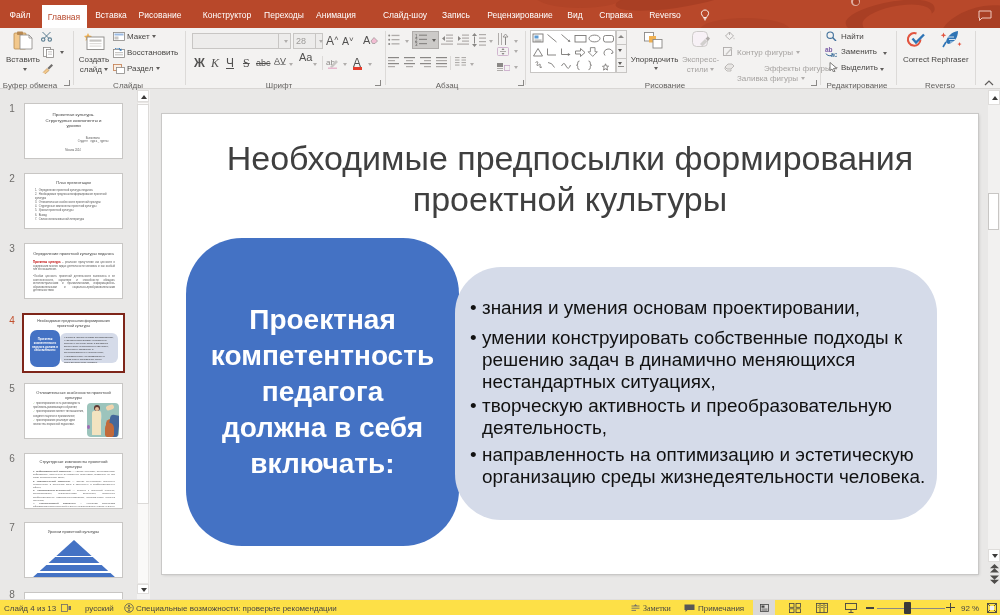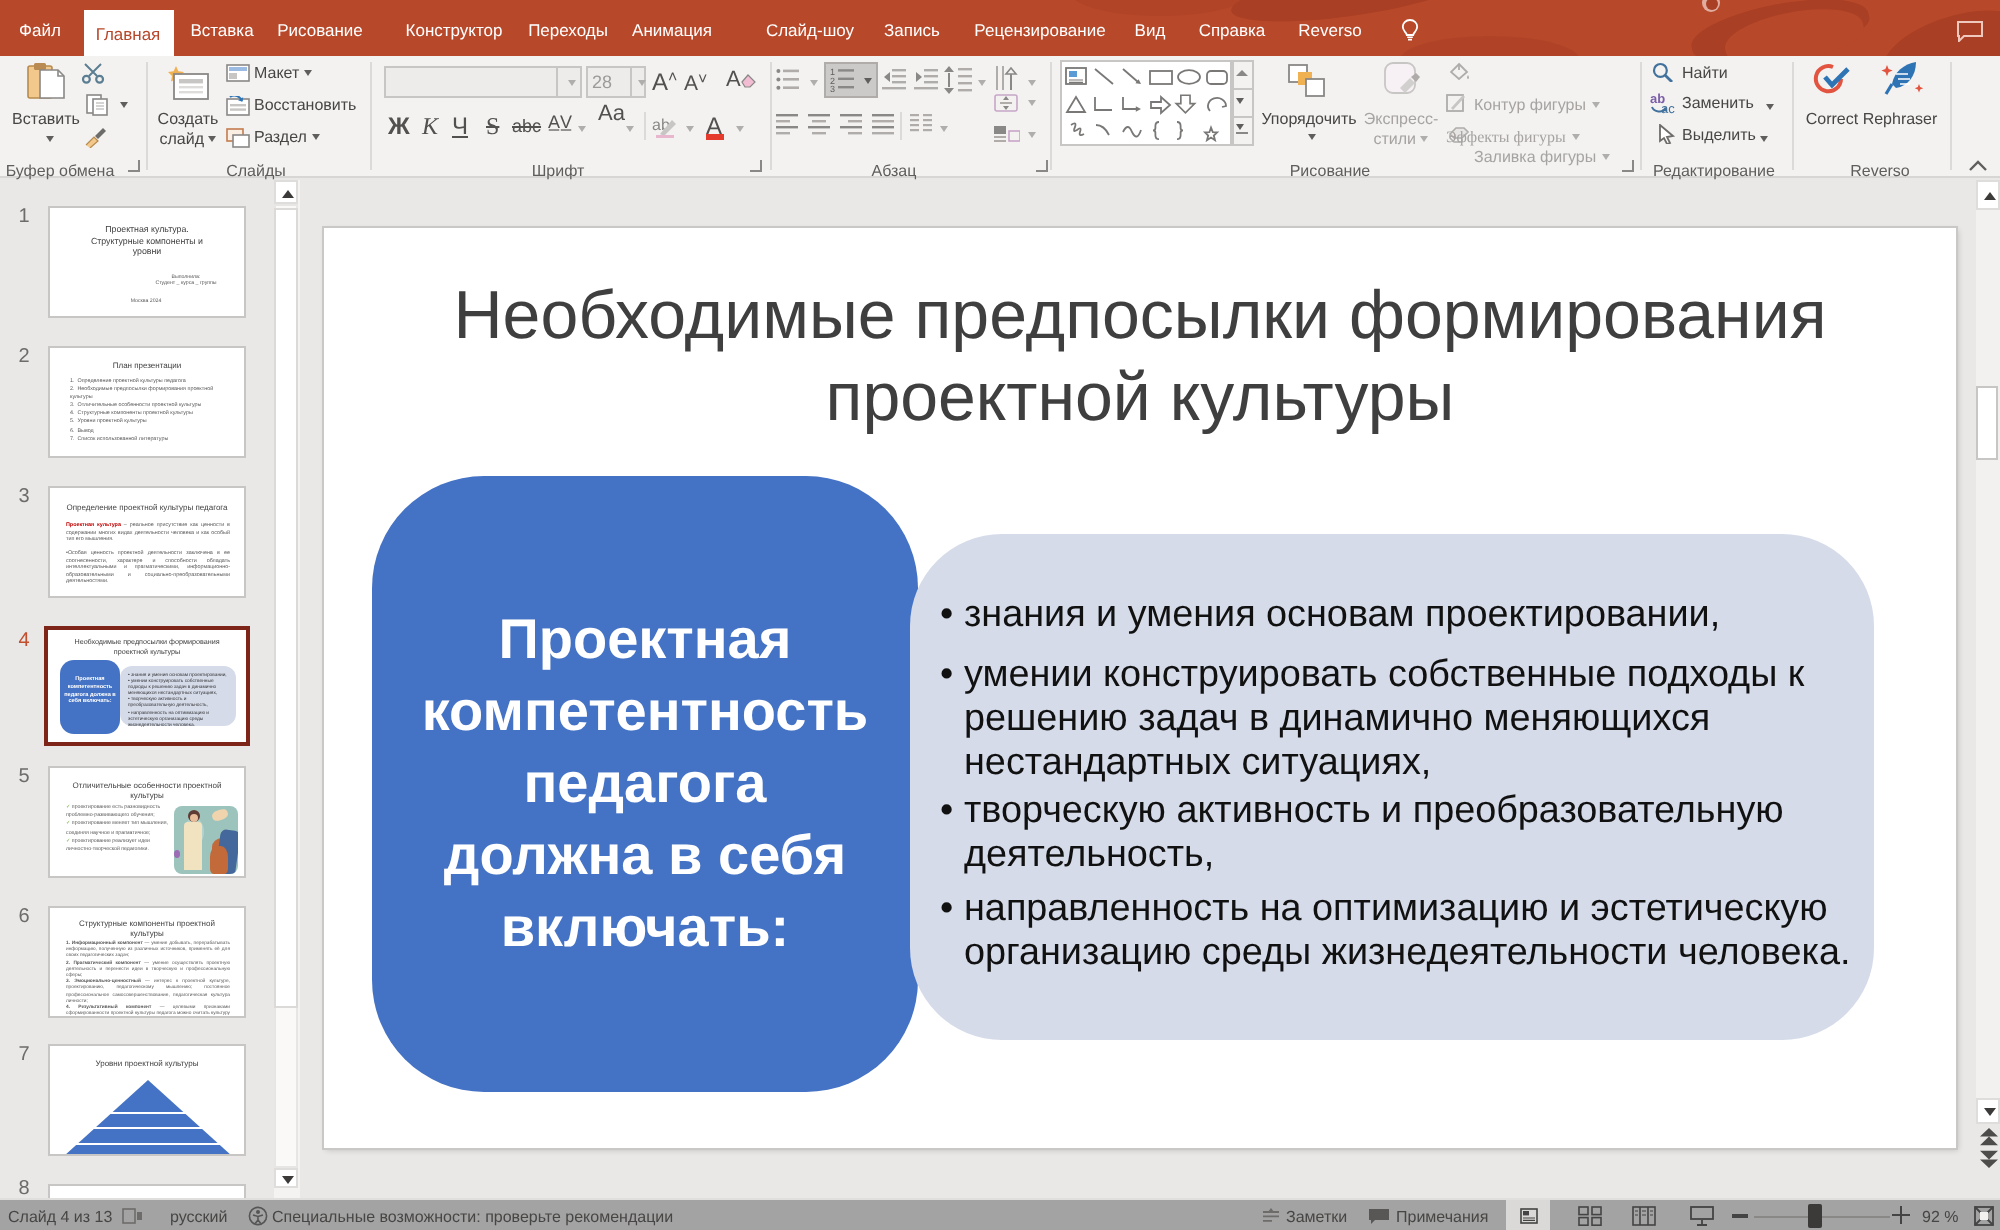--- a/index.html
+++ b/index.html
@@ -33,21 +33,21 @@
   #canvas { left:150px; top:93px; width:850px; height:506px; background:#E9E8E7; }
   #slide { position:absolute; left:12px; top:21px; width:816px; height:460px; background:#fff; outline:1px solid #C9C8C7; box-shadow:1px 1px 3px rgba(0,0,0,0.18); }
   #stitle { position:absolute; left:0; top:24px; width:816px; text-align:center; color:#3F3F3F; font-size:34px; line-height:41px; }
   #blueshape { position:absolute; left:24px; top:124px; width:273px; height:308px; background:#4472C4; border-radius:56px; color:#fff; font-weight:bold; font-size:28px; line-height:36px; text-align:center; display:flex; align-items:center; justify-content:center; }
   #lavshape { position:absolute; left:293px; top:153px; width:482px; height:253px; background:#D5DBE9; border-radius:46px; }
   #bullets { position:absolute; left:15px; top:0px; width:470px; font-size:18.9px; line-height:22px; color:#111; }
   .bl { position:absolute; left:0; padding-left:12px; }
   .bl::before { content:"\2022"; position:absolute; left:0px; }
 
   
-  #status { left:0; top:599px; width:1000px; height:16px; background:#a3a3a3; border-top:1px solid #E1DFDD; font-size:8px; color:#484644; }
+  #status { left:0; top:599px; width:1000px; height:16px; background:#fde047; border-top:1px solid #E1DFDD; font-size:8px; color:#484644; }
   .st { position:absolute; top:4px; white-space:nowrap; }
 </style>
 </head>
 <body>
 
 <div id="topbar" class="abs">
   <div class="deco" style="left:615px; top:-14px; width:120px; height:22px; transform:rotate(-8deg); border-radius:50%;"></div>
   <div class="deco" style="left:845px; top:2px; width:90px; height:26px; transform:rotate(-12deg); border-radius:60% 70% 50% 60%;"></div>
   <div class="deco" style="left:862px; top:6px; width:70px; height:24px; background:#B8482A; transform:rotate(-12deg); border-radius:60% 70% 50% 60%;"></div>
   <div class="deco" style="left:940px; top:8px; width:75px; height:34px; transform:rotate(-20deg); border-radius:55% 65% 45% 60%;"></div>
@@ -334,21 +334,21 @@
   <div class="rgray" style="left:737px; top:3.5px;margin-top:42px;">Заливка фигуры <span class="dd g" style="margin-left:1px;"></span></div>
   <svg class="abs" style="left:723px; top:19px;" width="10" height="9" viewBox="0 0 10 9">
     <rect x="0.5" y="0.5" width="8" height="8" fill="none" stroke="#AFACAA" stroke-width="0.9"></rect>
     <path d="M2.5 7 L8.5 0.5 L9.5 1.5 L3.5 8 Z" fill="#C8C6C4"></path>
   </svg>
   <div class="rgray" style="left:737px; top:19.5px;">Контур фигуры <span class="dd g" style="margin-left:1px;"></span></div>
   <svg class="abs" style="left:724px; top:35px;" width="11" height="9" viewBox="0 0 11 9">
     <path d="M1 4 L4 1 H8 L10 3 L7 6 H3 Z" fill="#E8E6E4" stroke="#AFACAA" stroke-width="0.8"></path>
     <path d="M1 4.5 V6 L3 8 H7 V6.5" fill="none" stroke="#AFACAA" stroke-width="0.8"></path>
   </svg>
-  <div class="rgray" style="left:723px; top:35.5px;font-family:Liberation Serif, serif;">Эффекты фигуры <span class="dd g" style="margin-left:1px;"></span></div>
+  <div class="rgray" style="left:764px; top:35.5px;">Эффекты фигуры <span class="dd g" style="margin-left:1px;"></span></div>
   <div class="launcher" style="left:811px; top:52px;"></div>
 
   <svg class="abs" style="left:826px; top:3px;" width="11" height="10" viewBox="0 0 11 10">
     <circle cx="4.2" cy="4.2" r="3.2" fill="none" stroke="#41719C" stroke-width="1.1"></circle>
     <path d="M6.6 6.6 L10 10" stroke="#41719C" stroke-width="1.4"></path>
   </svg>
   <div class="rtext" style="left:841px; top:4px;">Найти</div>
   <svg class="abs" style="left:825px; top:18px;" width="13" height="11" viewBox="0 0 13 11">
     <text x="0" y="5.5" font-size="6.5" fill="#7B5EA7" font-family="Liberation Sans" font-weight="bold">ab</text>
     <path d="M1 7.5 a4 3.2 0 0 0 7 1" fill="none" stroke="#41719C" stroke-width="1"></path>
@@ -519,21 +519,21 @@
   <svg class="abs" style="left:124px; top:3px;" width="10" height="10" viewBox="0 0 10 10">
     <circle cx="5" cy="5" r="4.3" fill="none" stroke="#555" stroke-width="0.8"></circle>
     <circle cx="5" cy="3" r="1" fill="#555"></circle>
     <path d="M2.5 4.5 L5 5.2 L7.5 4.5 M5 5.2 V7 L3.6 8.8 M5 7 L6.4 8.8" stroke="#555" stroke-width="0.8" fill="none"></path>
   </svg>
   <div class="st" style="left:136px;">Специальные возможности: проверьте рекомендации</div>
   <svg class="abs" style="left:631px; top:4px;" width="9" height="8" viewBox="0 0 9 8">
     <path d="M0.5 2 H8.5 M0.5 4.2 H8.5 M0.5 6.4 H5" stroke="#6E6C6A" stroke-width="0.9" fill="none"></path>
     <path d="M4.5 0 L6 2 H3 Z" fill="#6E6C6A"></path>
   </svg>
-  <div class="st" style="left:643px;">Заметки</div>
+  <div class="st" style="left:643px;font-family:Liberation Serif, serif;">Заметки</div>
   <svg class="abs" style="left:684px; top:4px;" width="11" height="9" viewBox="0 0 11 9">
     <path d="M0.5 0.5 h10 v5.5 h-7 l-2 2 v-2 h-1 z" fill="#595756"></path>
   </svg>
   <div class="st" style="left:698px;">Примечания</div>
   <div class="abs" style="left:753px; top:0px; width:22px; height:16px; background:#DBD9D7;"></div>
   <svg class="abs" style="left:760px; top:4px;" width="9" height="8" viewBox="0 0 9 8">
     <rect x="0.5" y="0.5" width="8" height="7" fill="none" stroke="#444" stroke-width="0.8"></rect>
     <rect x="1.5" y="1.5" width="3" height="2.2" fill="#444"></rect>
     <path d="M1.5 5 h6 M1.5 6.2 h6" stroke="#444" stroke-width="0.6"></path>
   </svg>

